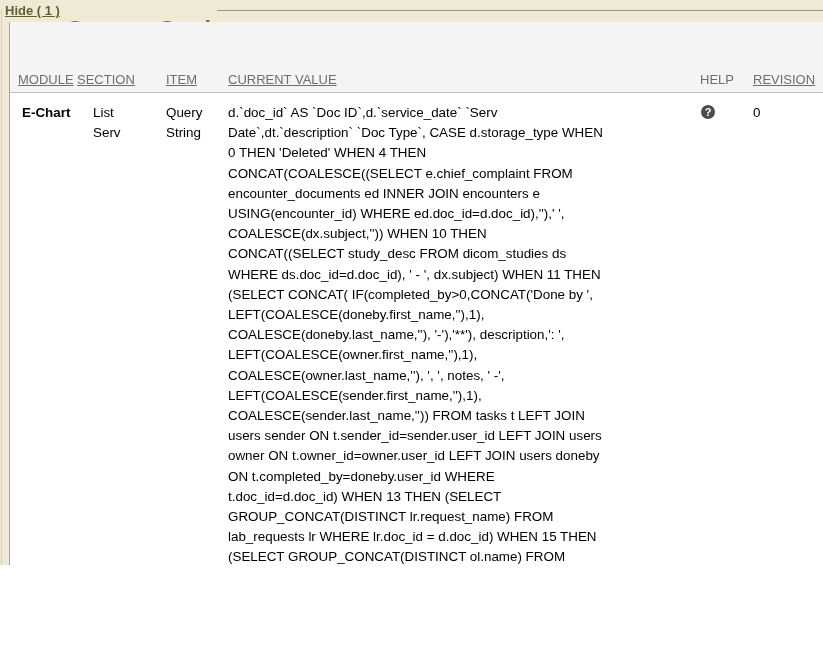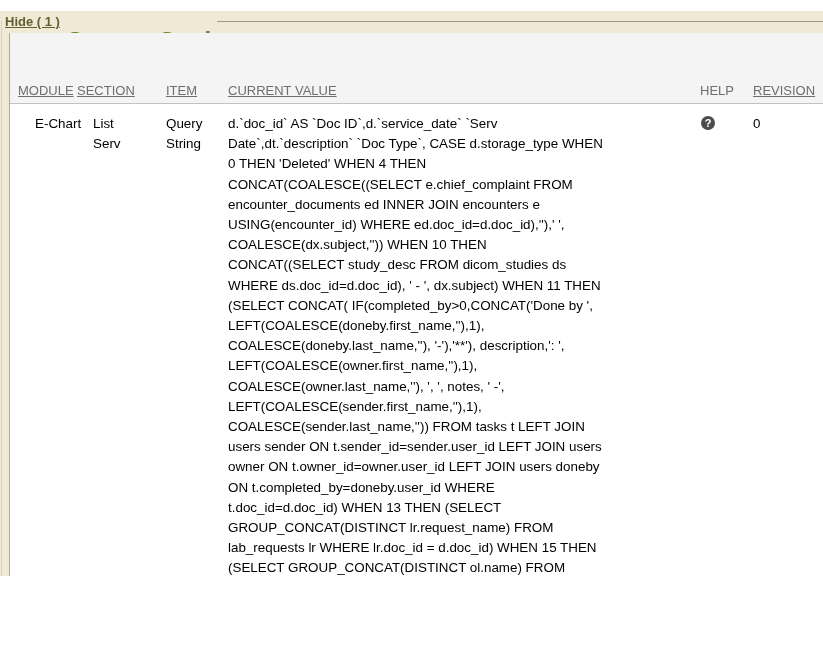--- a/index.html
+++ b/index.html
@@ -3,21 +3,20 @@
 <meta charset="utf-8">
 <style>
   html, body { margin: 0; padding: 0; }
   body { font-family: "Liberation Sans", sans-serif; }
   #screen {
     position: relative;
     width: 823px;
     height: 565px;
     background: var(--page-beige, #f0e9d6);
     overflow: hidden;
-    margin-top: 11px;
   }
 
   
   .legend-rule {
     position: absolute;
     top: 10px; left: 217px; right: 0;
     border-top: 1px solid #9c988a;
     height: 0;
   }
   .fieldset-left-border {
@@ -78,21 +77,21 @@
   .col-revision { left: 743px; }
 
   
   .cell {
     position: absolute;
     top: 81px;
     font-size: 13.4px;
     line-height: 20.2px;
     color: #000;
   }
-  .cell-module   { left: 25px;   width: 66px; }
+  .cell-module   { left: 12px;   width: 66px; font-weight: bold; }
   .cell-section  { left: 83px;  width: 52px; }
   .cell-item     { left: 156px; width: 52px; }
   .cell-value    { left: 218px; width: 500px; white-space: pre-line; }
   .cell-revision { left: 743px; }
 
   .help-icon {
     position: absolute;
     left: 691px; top: 83px;
     width: 14px; height: 14px;
     border-radius: 50%;

